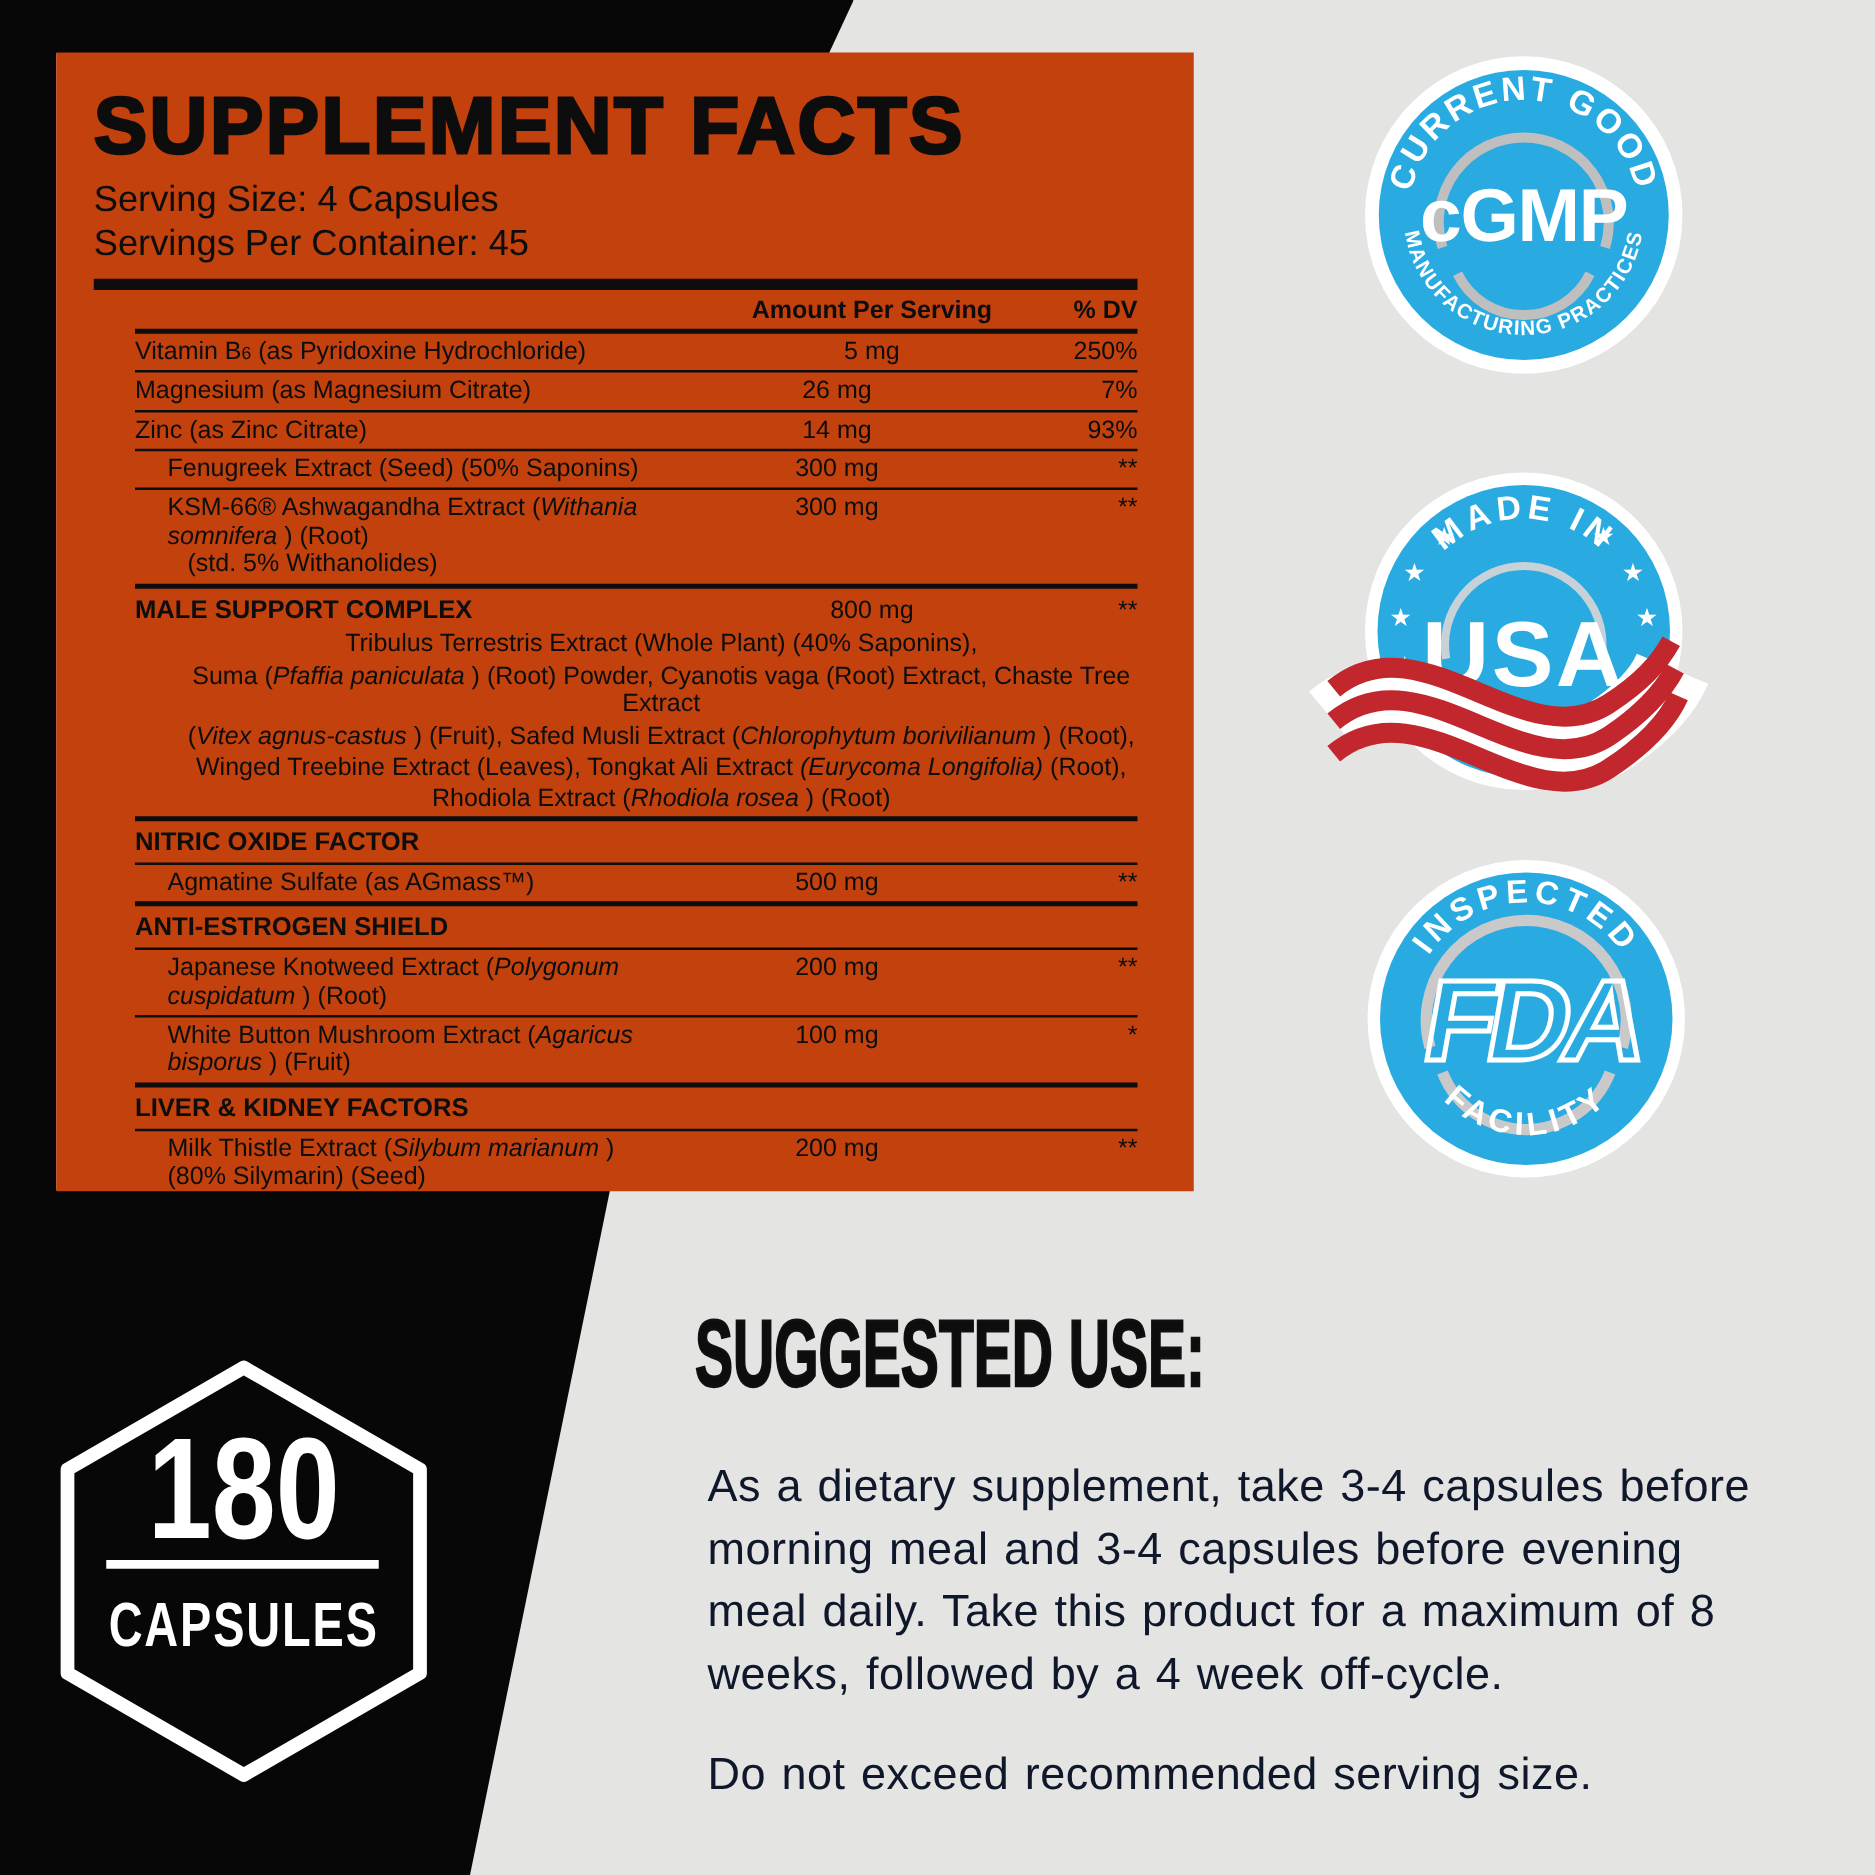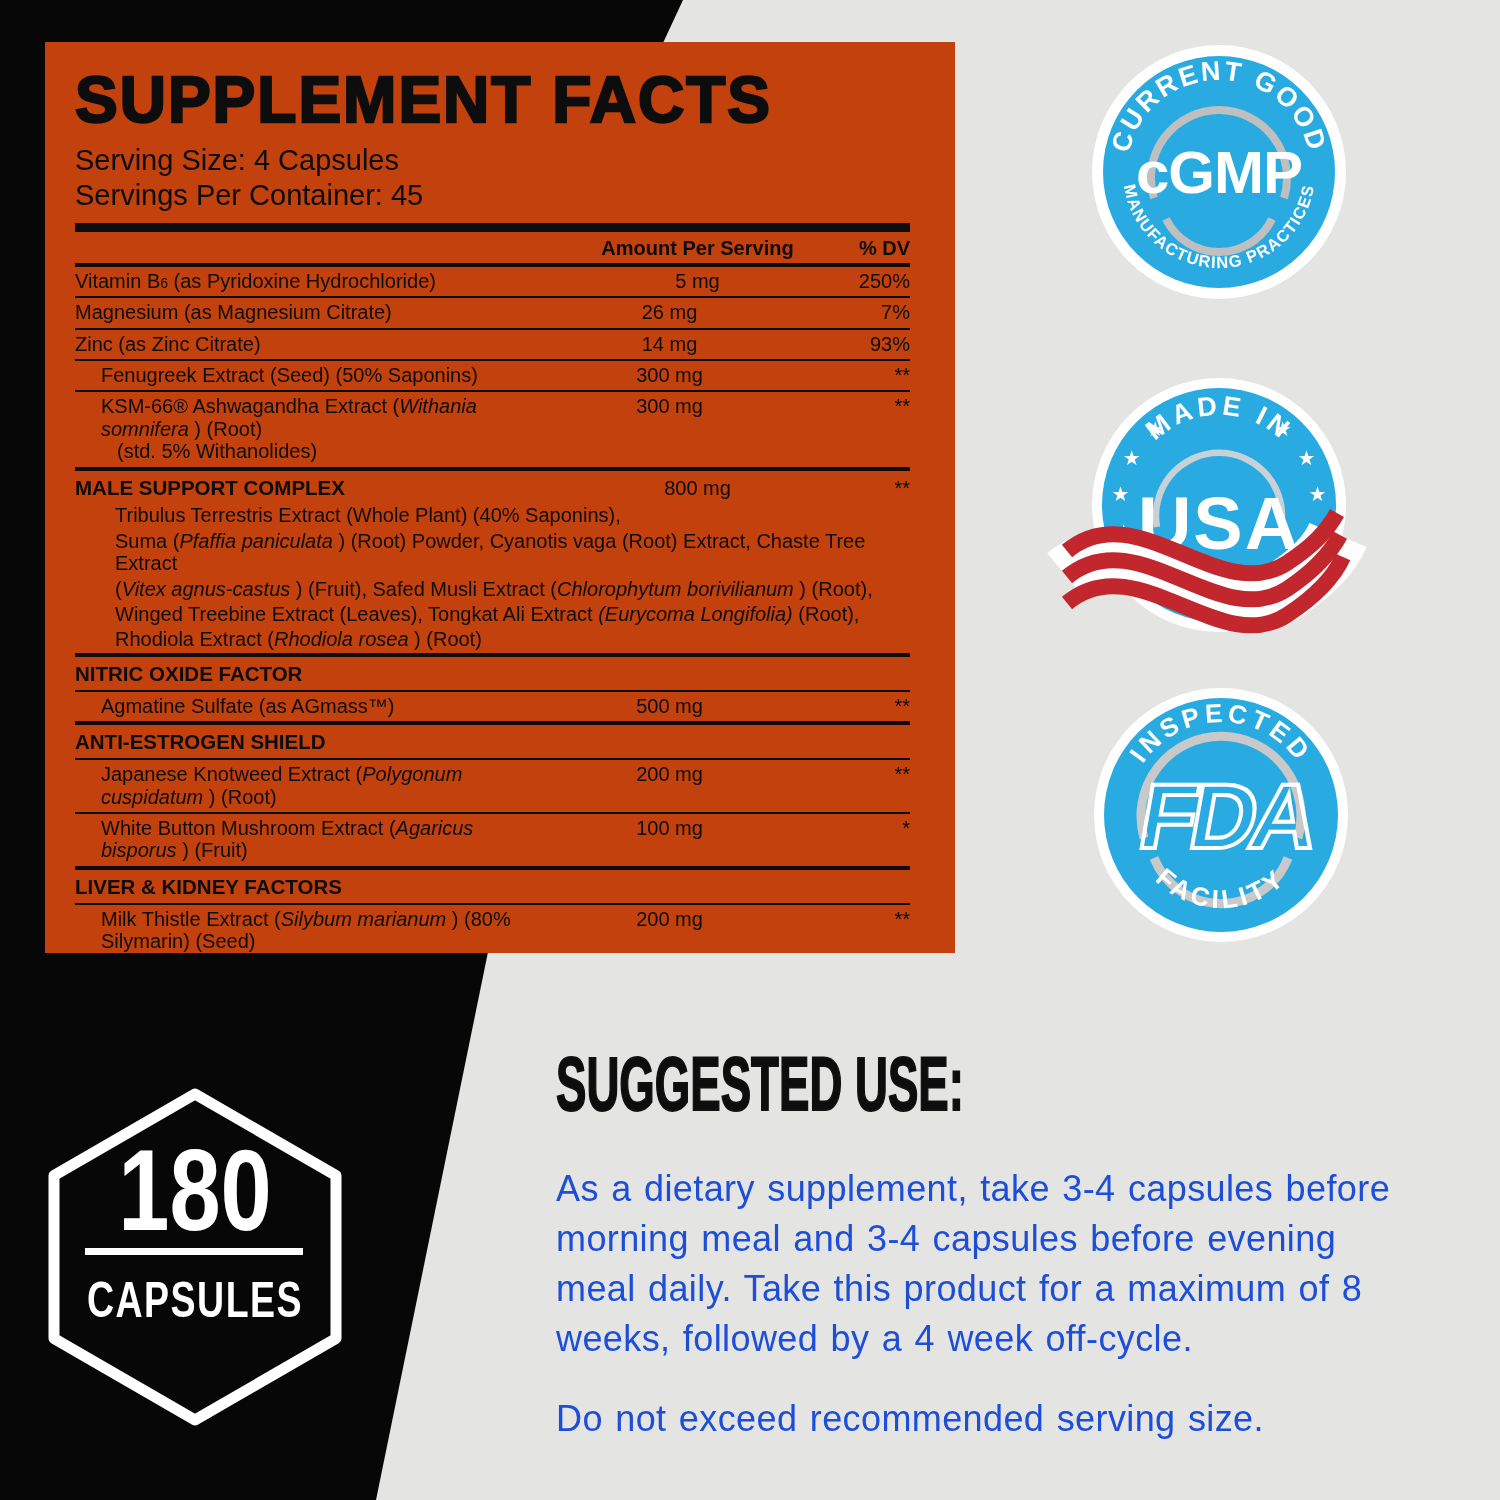--- a/index.html
+++ b/index.html
@@ -12,46 +12,46 @@
   .col-left{left:0;top:0;width:45px;height:1500px;background:#070707;}
   .block-bottom{left:0;top:952px;width:492px;height:548px;background:#070707;
             clip-path:polygon(0 0,488px 0,376px 100%,0 100%);}
   
   .panel{left:45px;top:42px;width:910px;height:911px;background:#c2410c;
          box-sizing:border-box;padding:24px 45px 0 30px;overflow:hidden;}
   .panel h1{margin:4px 0 12px 0;font-size:64px;line-height:0.95;font-weight:bold;
             letter-spacing:2px;-webkit-text-stroke:2.4px #0d0d0d;white-space:nowrap;}
   .serv{font-size:29px;line-height:1.2;}
   .bar{height:9px;background:#0d0d0d;margin-top:11px;}
-  .row{display:flex;align-items:flex-start;padding:3px 0 4px 0;font-size:20px;line-height:1.12;}
+  .row{display:flex;align-items:flex-start;padding:3px 0 4px 0;font-size:20px;line-height:1.12;margin-left:33px;}
   .thead{font-weight:bold;padding:5px 0 3px 0;}
   .rule-thin{border-top:2px solid #0d0d0d;gap:28px;}
   .rule-med{border-top:4px solid #0d0d0d;}
   .rule-none{border-top:0;}
   .c-name{flex:1;}
   .c-amt{width:225px;text-align:center;}
   .c-dv{width:100px;text-align:right;}
   .section{padding-top:6px;}
   .section .c-name{font-weight:bold;font-size:20.5px;}
   .ind{padding-left:26px;}
   .name2{padding-left:16px;}
-  .subline{padding:1px 0 2px 0;}
+  .subline{padding:1px 0 2px 0;text-align:center;}
   .subline .c-name{padding-left:40px;}
   .sb{font-size:0.7em;}
   
   .hex-svg{left:15px;top:1077px;}
   
   .badge{overflow:visible;}
   
   .use{left:556px;top:1042px;width:905px;}
   .use h2{margin:0 0 38px 0;font-size:76px;line-height:1.1;font-weight:bold;
           transform:scaleX(0.6);transform-origin:0 50%;white-space:nowrap;
           -webkit-text-stroke:2px #111;}
-  .use p{margin:0;font-size:36px;line-height:50px;letter-spacing:0.4px;word-spacing:2px;
-         color:#1d4ed8;white-space:pre-line;}
+  .use p{margin:10px;font-size:36px;line-height:50px;letter-spacing:0.4px;word-spacing:2px;
+         color:#0f172a;white-space:pre-line;}
   .use .p2{margin-top:30px;}
 </style>
 </head>
 <body>
 
 <div class="abs band-top"></div>
 <div class="abs col-left"></div>
 <div class="abs block-bottom"></div>
 
 <section class="abs panel">

